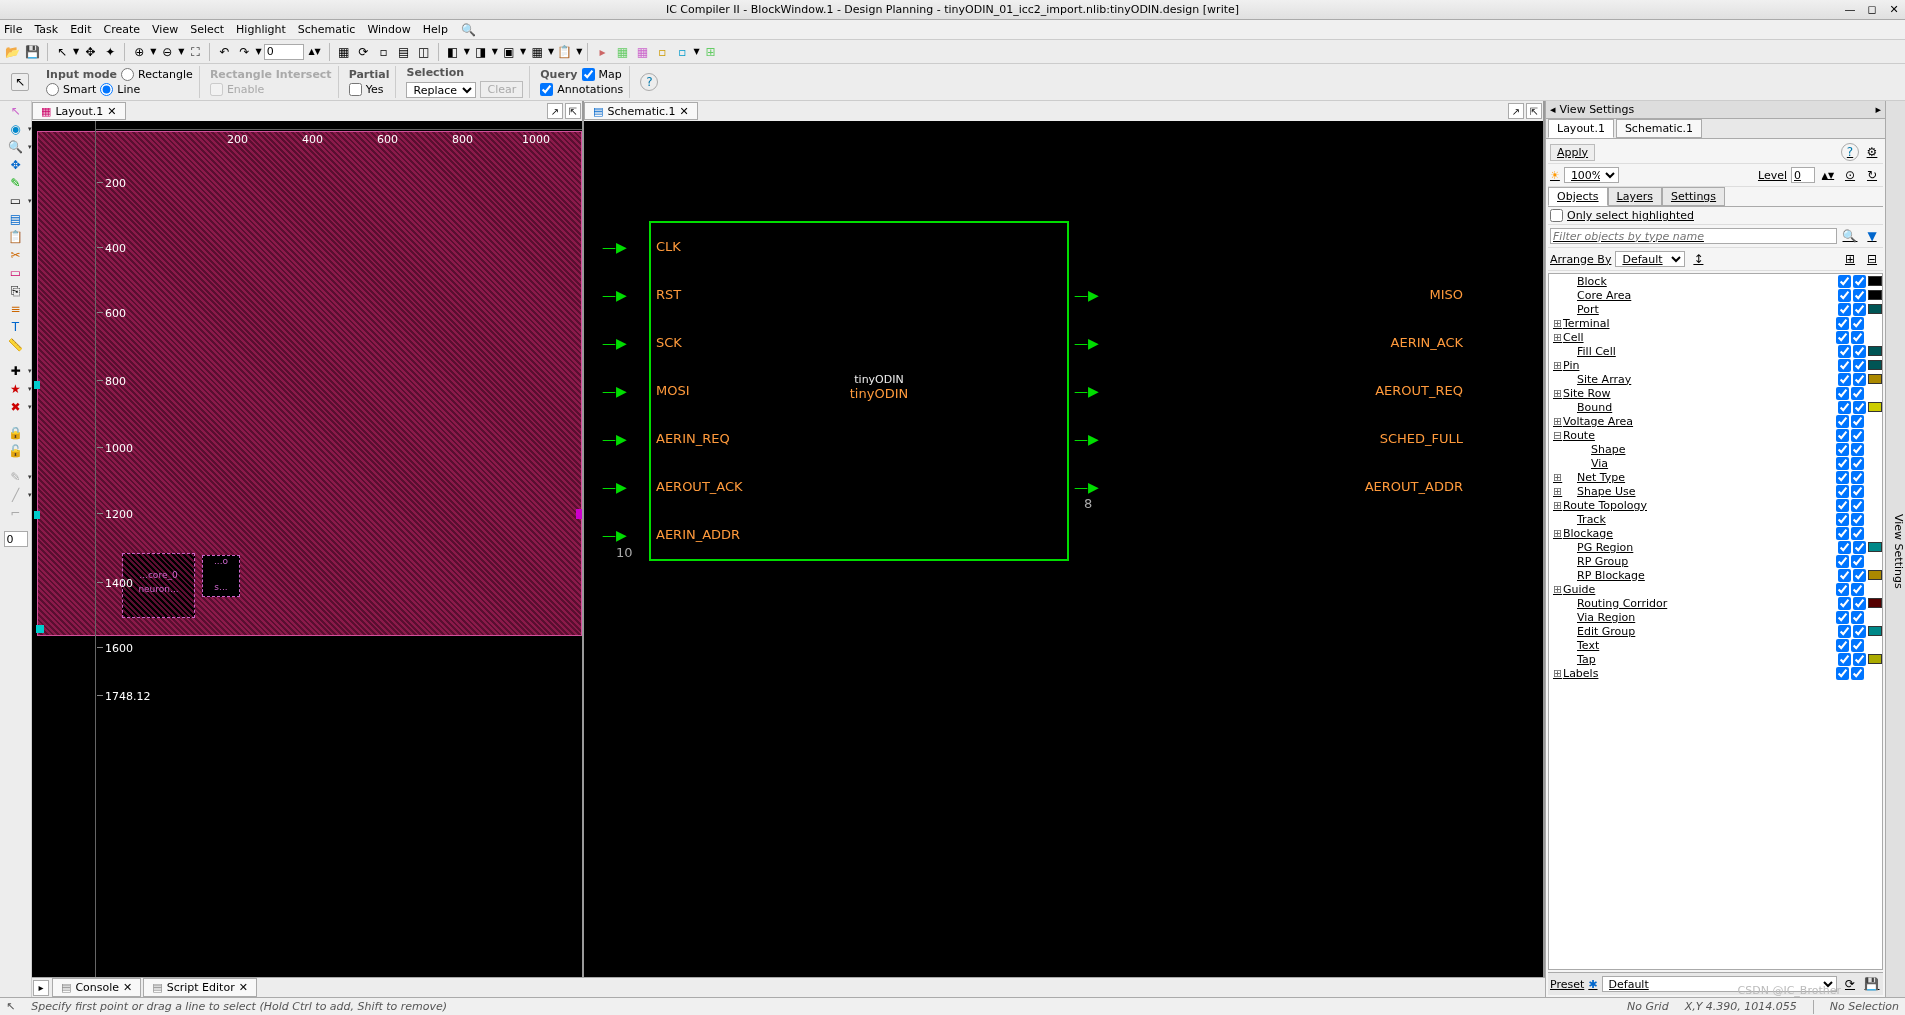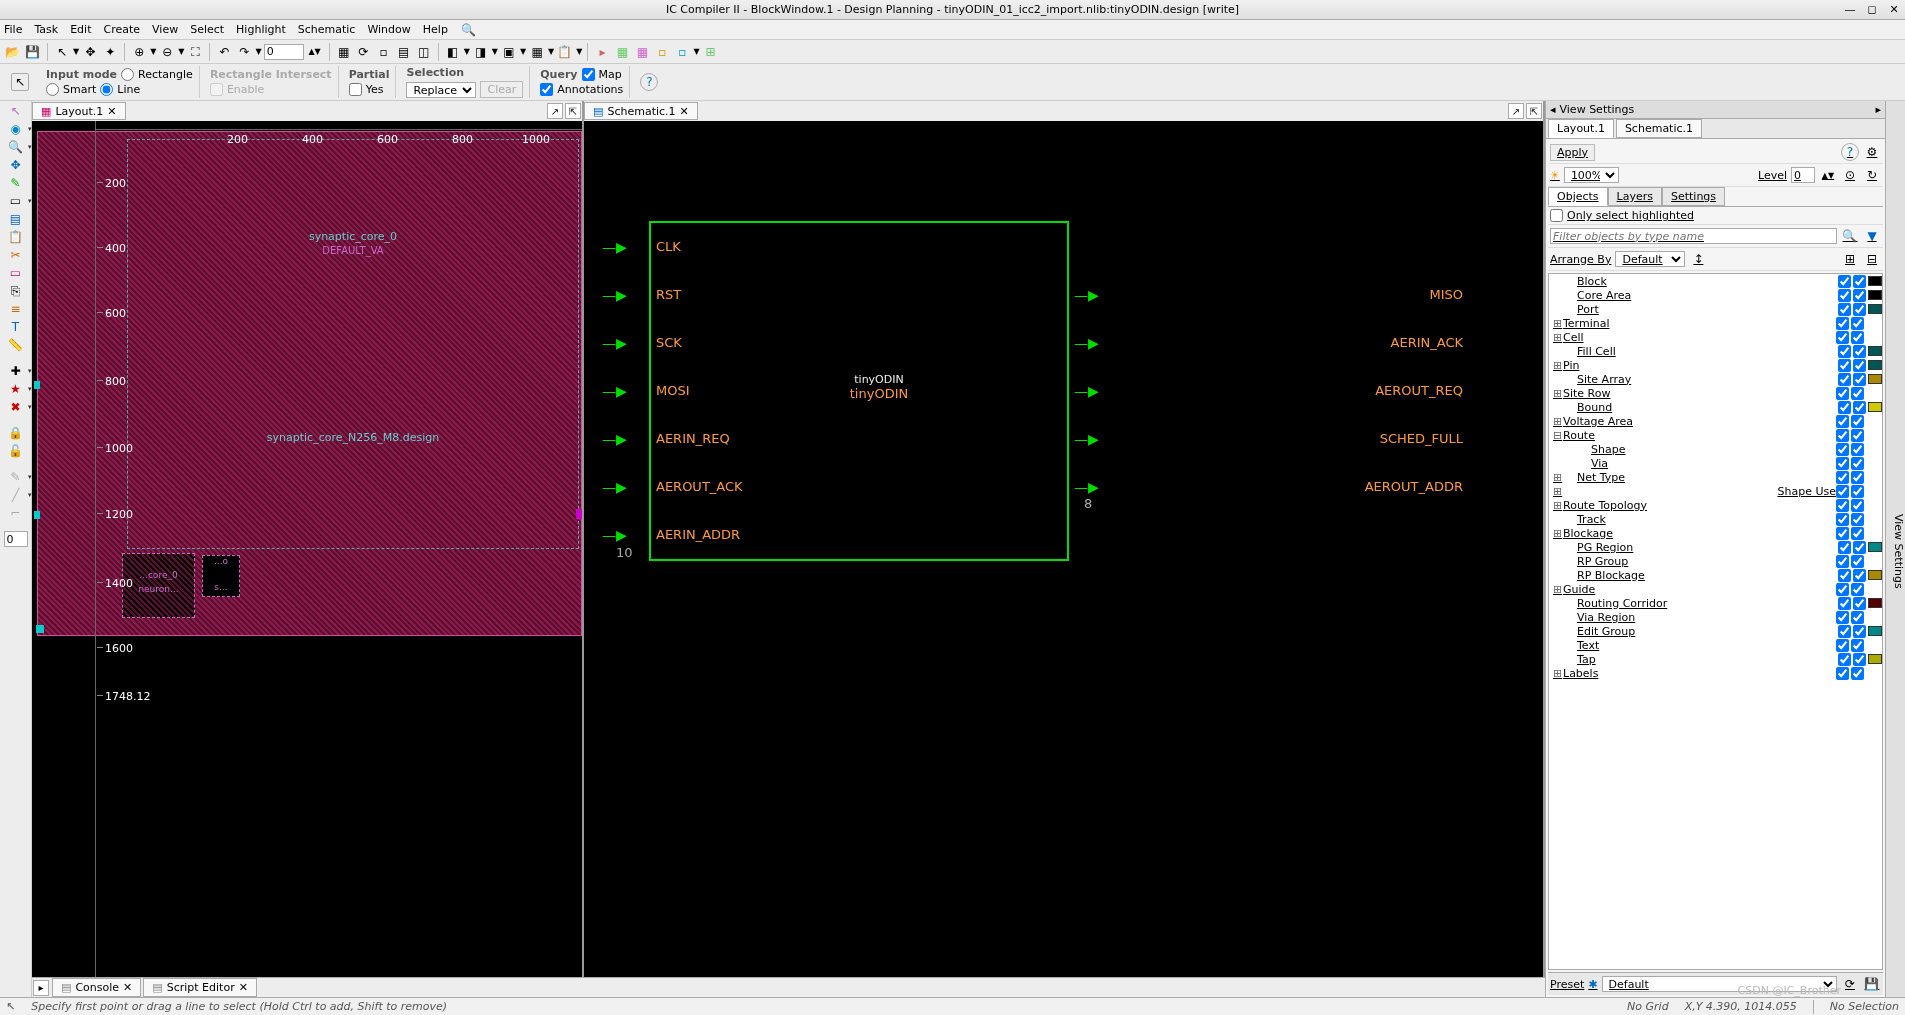--- a/index.html
+++ b/index.html
@@ -244,25 +244,20 @@
             <span class="close">✕</span>
             </div>
           <div class="spacer"></div>
           <span class="vhbtn">↗</span>
           <span class="vhbtn">⇱</span>
         </div>
         <div class="canvas">
 
           <div class="layoutblock" style="left:5px;top:10px;width:545px;height:505px"></div>
 
-          <div class="layoutcell" style="left:95px;top:18px;width:452px;height:410px">
-            <div style="color:#6cc;margin-top:90px">synaptic_core_0</div>
-            <div style="color:#c6c; font-size:10px;margin-top:2px">DEFAULT_VA</div>
-            <div style="color:#6cc;margin-top:175px">synaptic_core_N256_M8.design</div>
-          </div>
 
           <div class="layoutblock" style="left:90px;top:432px;width:73px;height:65px;background:repeating-linear-gradient(45deg,#5a0e30,#5a0e30 2px,#000 2px,#000 4px);border:1px dashed #c6c;">
             <div style="color:#c6c;font-size:9px;text-align:center;margin-top:16px">...core_0</div>
             <div style="color:#c6c;font-size:9px;text-align:center;margin-top:4px">neuron...</div>
           </div>
           <div class="layoutblock" style="left:170px;top:434px;width:38px;height:42px;background:#000;border:1px dashed #c6c;">
             <div style="color:#c6c;font-size:9px;text-align:center">...o</div>
             <div style="color:#c6c;font-size:9px;text-align:center;margin-top:16px">s...</div>
           </div>
 
@@ -550,21 +545,21 @@
             <span class="exp">⊞</span>
             <span class="lbl" style="padding-left: 14px;">Net Type</span>
             <span class="cks">
               <input type="checkbox" checked="" style="">
               <input type="checkbox" checked="" style="">
               <span style="width: 16px;"></span>
             </span>
           </div>
           <div class="trow">
             <span class="exp">⊞</span>
-            <span class="lbl" style="padding-left: 14px; text-align: right;">Shape Use</span>
+            <span class="lbl" style="padding-left: 14px;">Shape Use</span>
             <span class="cks">
               <input type="checkbox" checked="" style="">
               <input type="checkbox" checked="" style="">
               <span style="width: 16px;"></span>
             </span>
           </div>
           <div class="trow">
             <span class="exp">⊞</span>
             <span class="lbl" style="padding-left: 0px;">Route Topology</span>
             <span class="cks">

